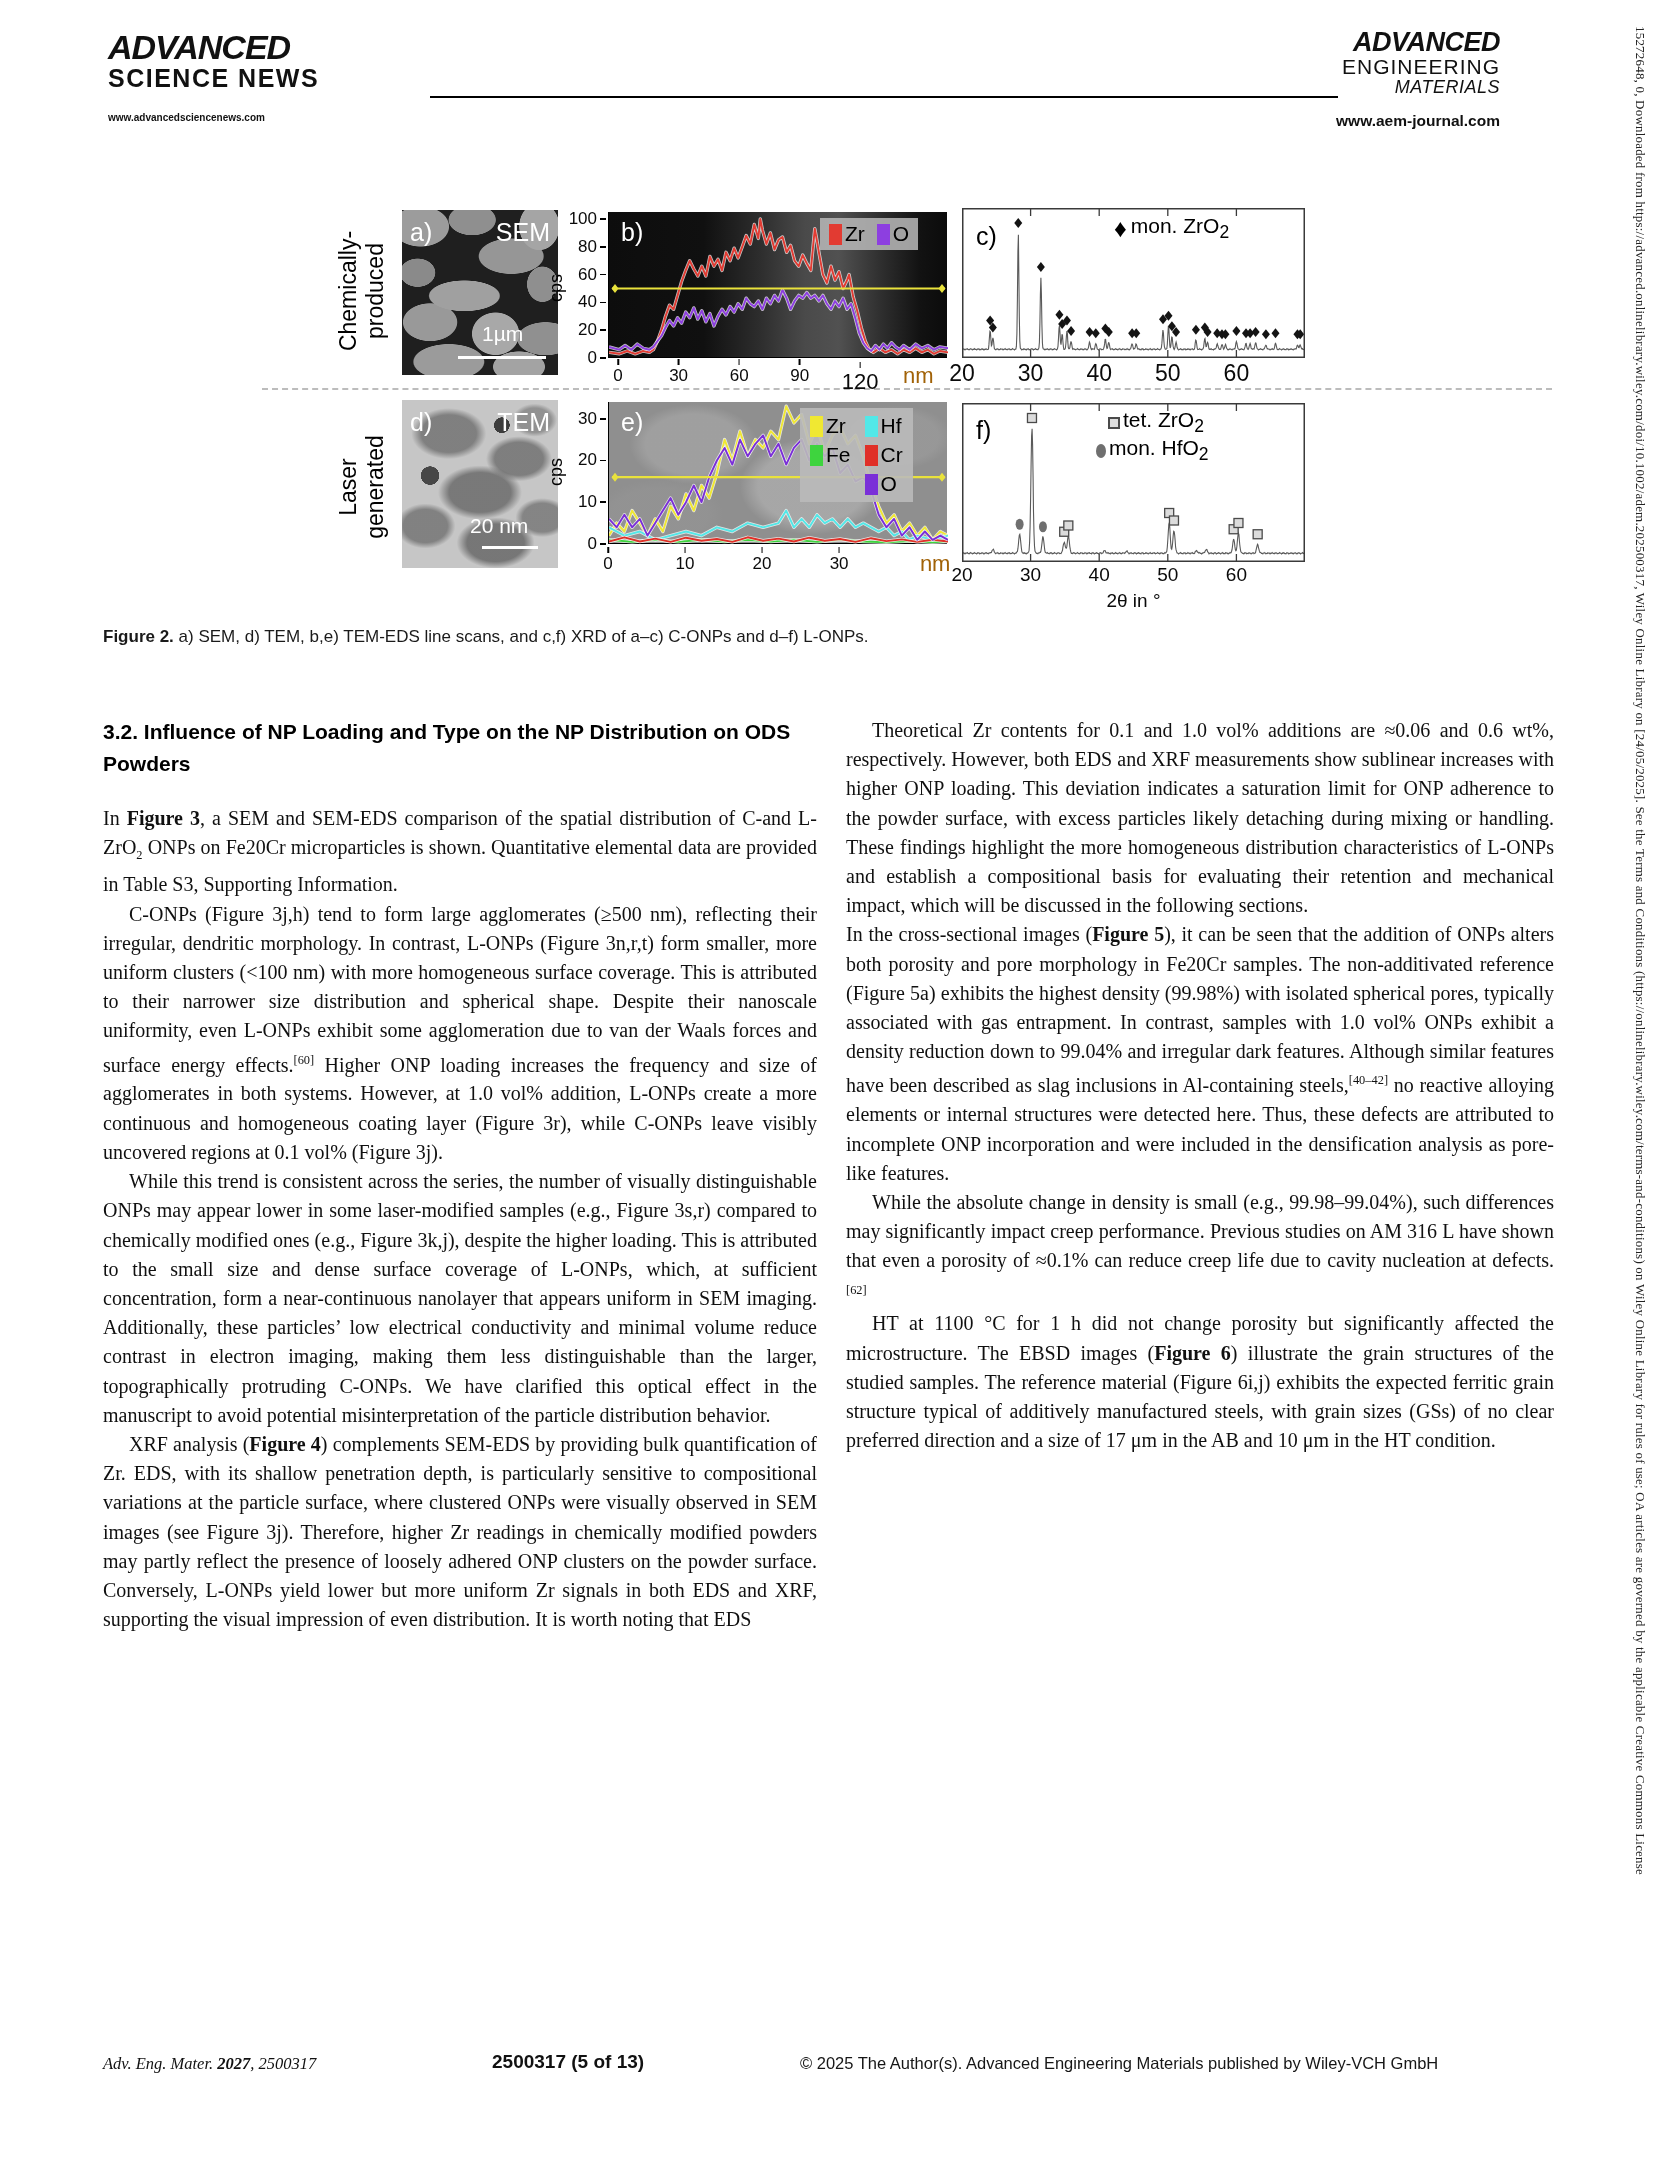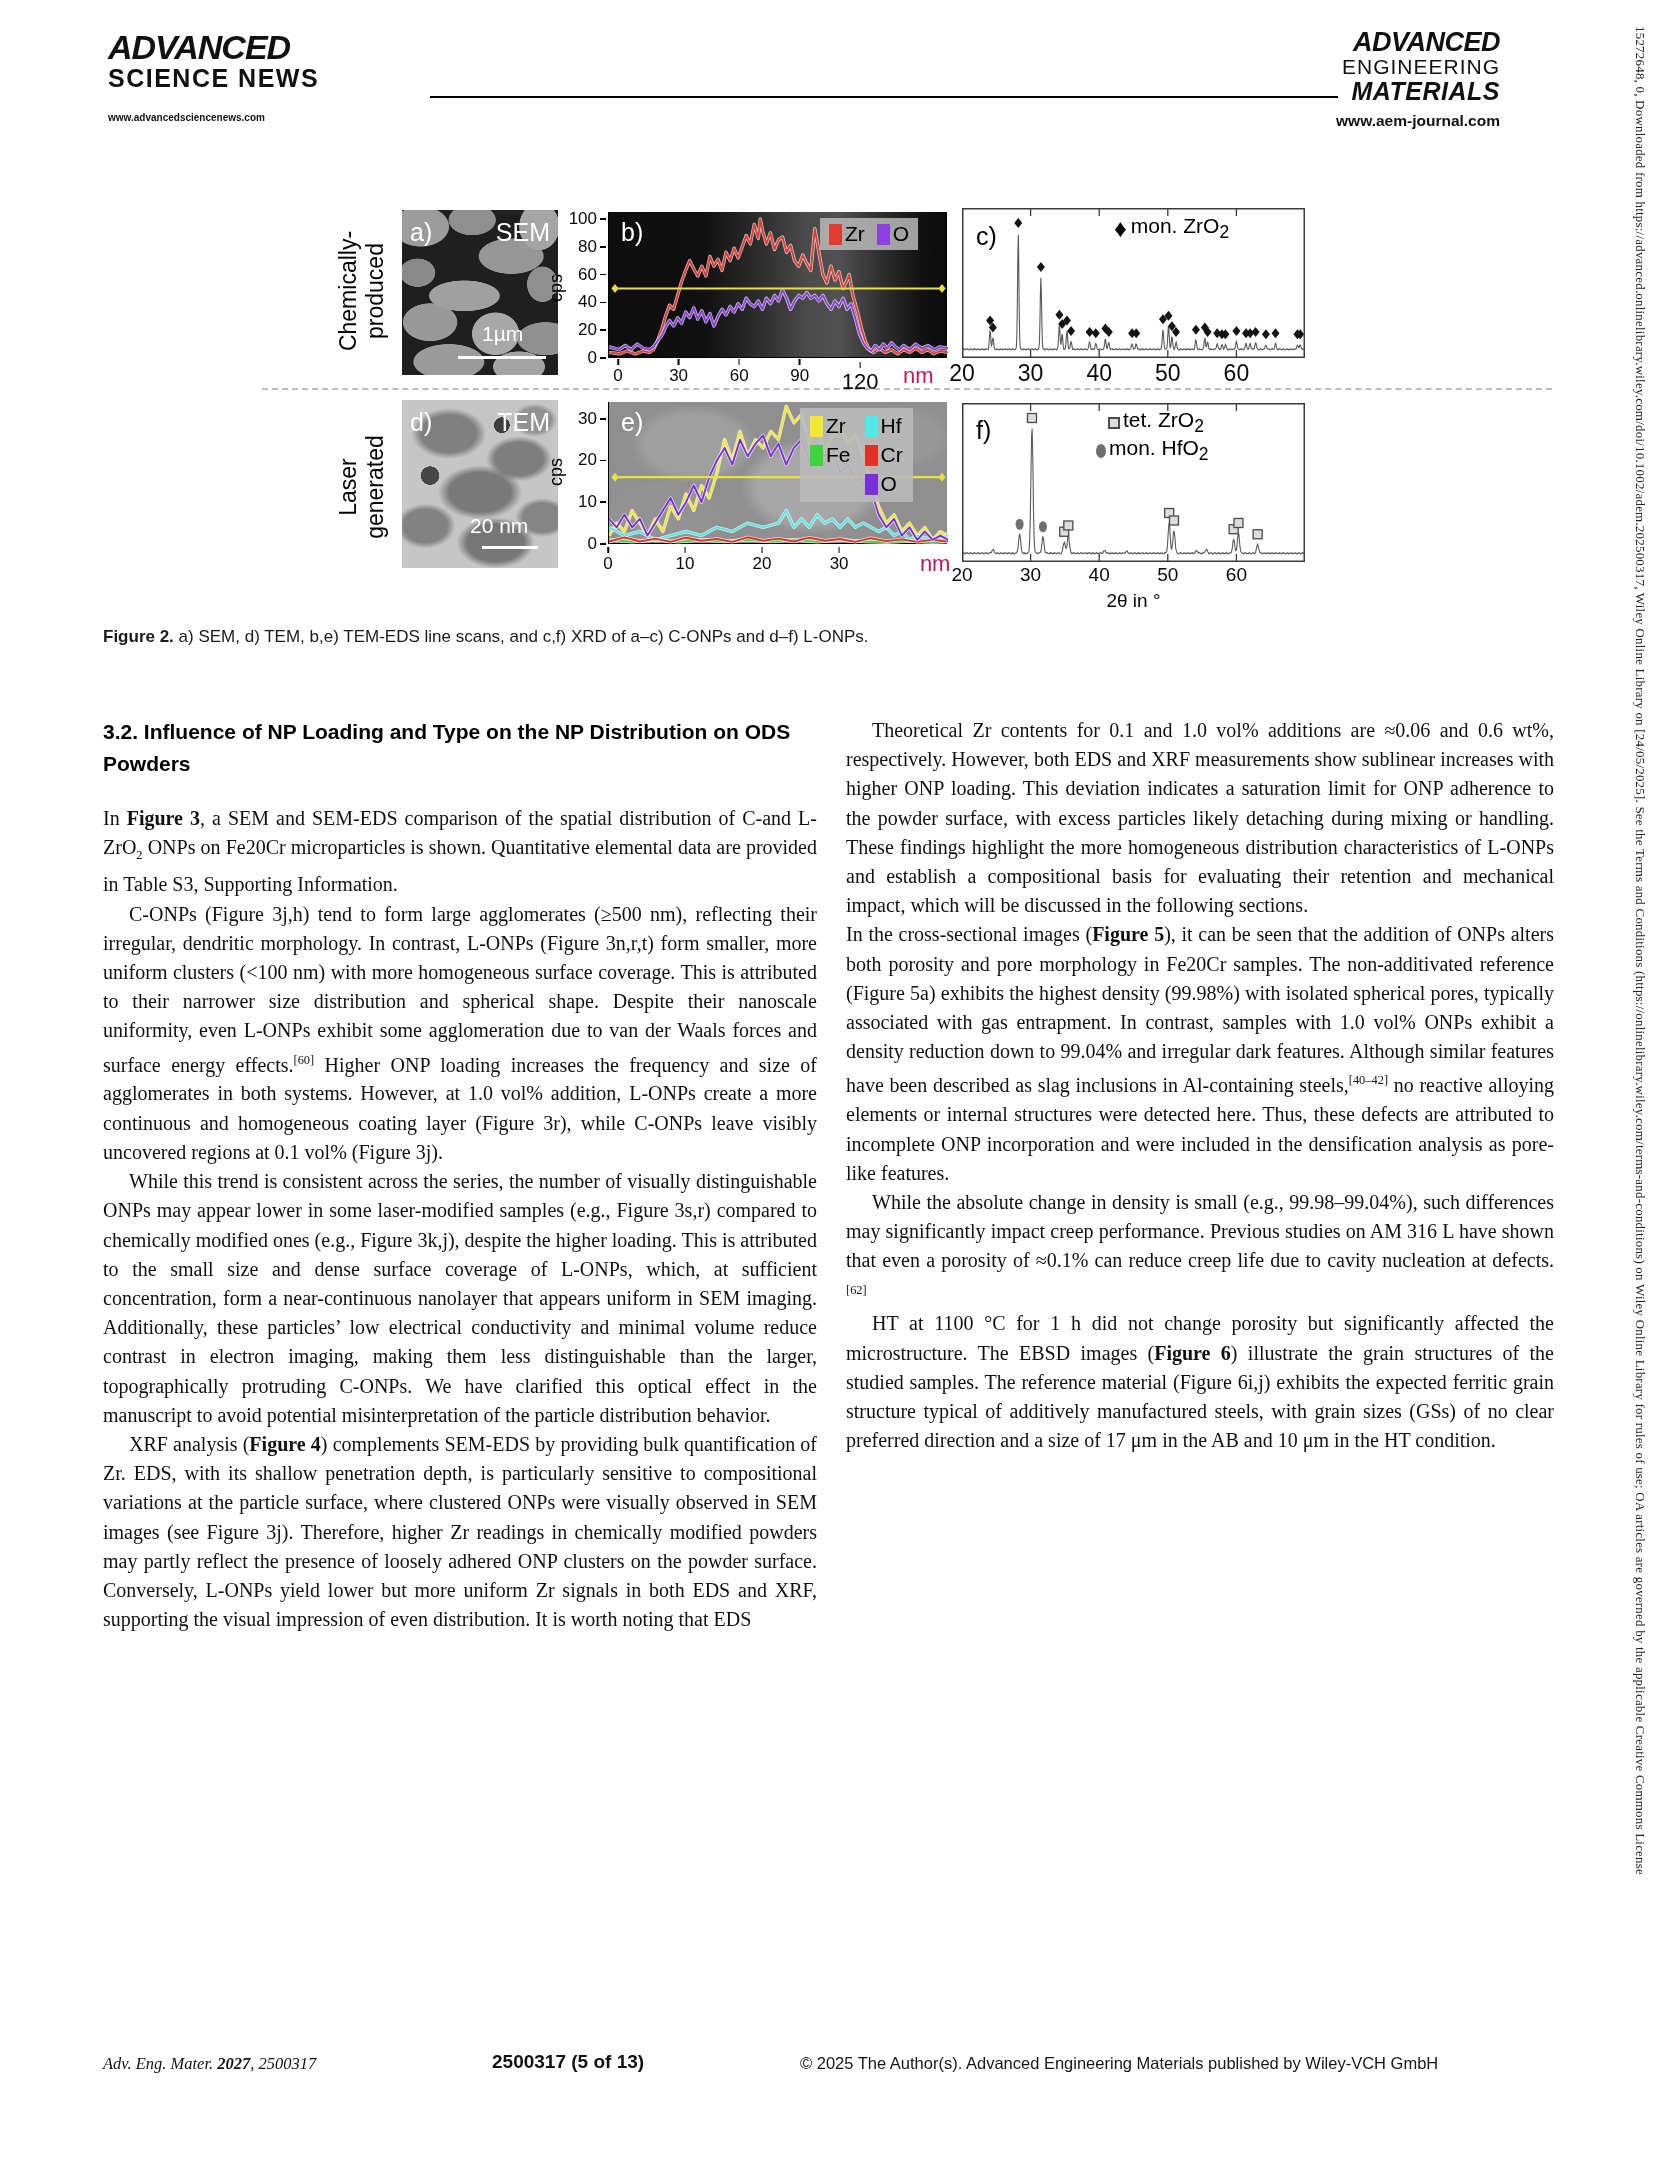--- a/index.html
+++ b/index.html
@@ -10,21 +10,21 @@
 
   
   .logo-left{left:108px;top:30px;line-height:1}
   .logo-left .l1{font-size:34px;font-weight:900;letter-spacing:-1px;font-style:italic}
   .logo-left .l2{font-size:25px;font-weight:700;letter-spacing:1.5px;margin-top:2px}
   .hrule{left:430px;top:96px;width:908px;height:2px;background:#000}
   .url-left{left:108px;top:112px;font-size:10px;font-weight:700}
   .logo-right{left:1230px;top:28px;width:270px;text-align:right;line-height:1.05}
   .logo-right .l1{font-size:27px;font-weight:900;font-style:italic;letter-spacing:-0.5px}
   .logo-right .l2{font-size:21px;font-weight:400;letter-spacing:1px}
-  .logo-right .l3{font-size:25px;font-weight:700;font-style:italic;letter-spacing:0.5px}
+  .logo-right .l3{font-size:18px;font-weight:400;font-style:italic;letter-spacing:0.5px}
   .url-right{left:1250px;top:112px;width:250px;text-align:right;font-size:15.5px;font-weight:700}
 
   
   .sidebar{left:1612px;top:26px;width:36px;height:2142px;writing-mode:vertical-rl;
            font-family:"Liberation Serif",serif;font-size:13px;color:#222;letter-spacing:.2px}
 
   
   .rowlabel{width:232px;height:58px;text-align:center;font-size:23px;line-height:27px;color:#000;
             transform:rotate(-90deg)}
   .divider{left:262px;top:388px;width:1290px;border-top:2px dashed #bcbcbc}
@@ -71,21 +71,21 @@
   #xticks-b{left:608px;top:359px;width:339px}
   #xticks-e{left:608px;top:547px;width:339px}
   #xticks-c{left:962px;top:360px;width:343px}
   #xticks-f{left:962px;top:564px;width:343px}
   .xtick{position:absolute;top:0;transform:translateX(-50%);text-align:center;font-size:17px;color:#0a0a0a}
   .xtick i{display:block;width:1.6px;height:6px;background:#000;margin:0 auto 1px}
   .xtick b{font-weight:400}
   .xtick.big{font-size:22px;padding-top:3px}
   .xtick.xxl{font-size:23px}
   .xtick.lg{font-size:19px}
-  .xunit{position:absolute;top:4px;font-size:22px;color:#be185d}
+  .xunit{position:absolute;top:4px;font-size:22px;color:#a16207}
   #yticks-b{left:548px;top:212px;width:58px;height:146px}
   #yticks-e{left:548px;top:402px;width:58px;height:142px}
   .ytick{position:absolute;right:0;transform:translateY(-50%);display:flex;align-items:center;font-size:17px;color:#0a0a0a}
   .ytick i{width:6px;height:1.6px;background:#000;margin-left:3px}
   .cps{width:60px;height:20px;text-align:center;font-size:18px;color:#000;transform:rotate(-90deg)}
   #xlabel-f{left:962px;top:590px;width:343px;text-align:center;font-size:19px;color:#0a0a0a}
 
   .legend{display:flex;gap:12px;padding:4px 9px;background:rgba(186,186,186,.85)}
   .legend-grid{display:grid;grid-template-columns:auto auto;column-gap:14px;row-gap:5px;padding:6px 10px;background:rgba(186,186,186,.9)}
   .leg-item{display:flex;align-items:center;gap:3px;font-size:21px;color:#000}

